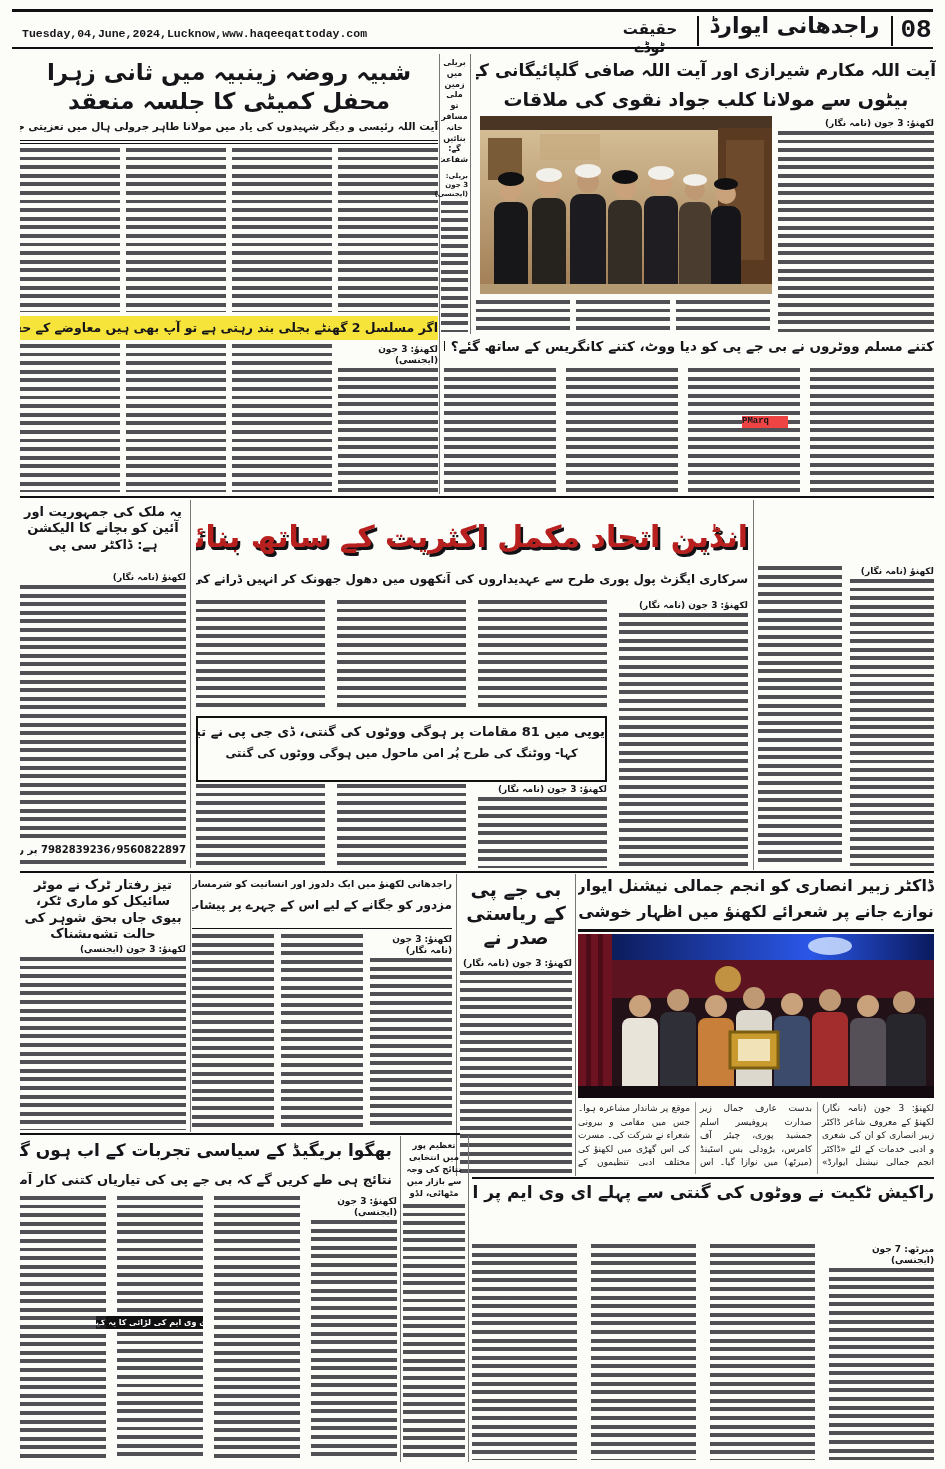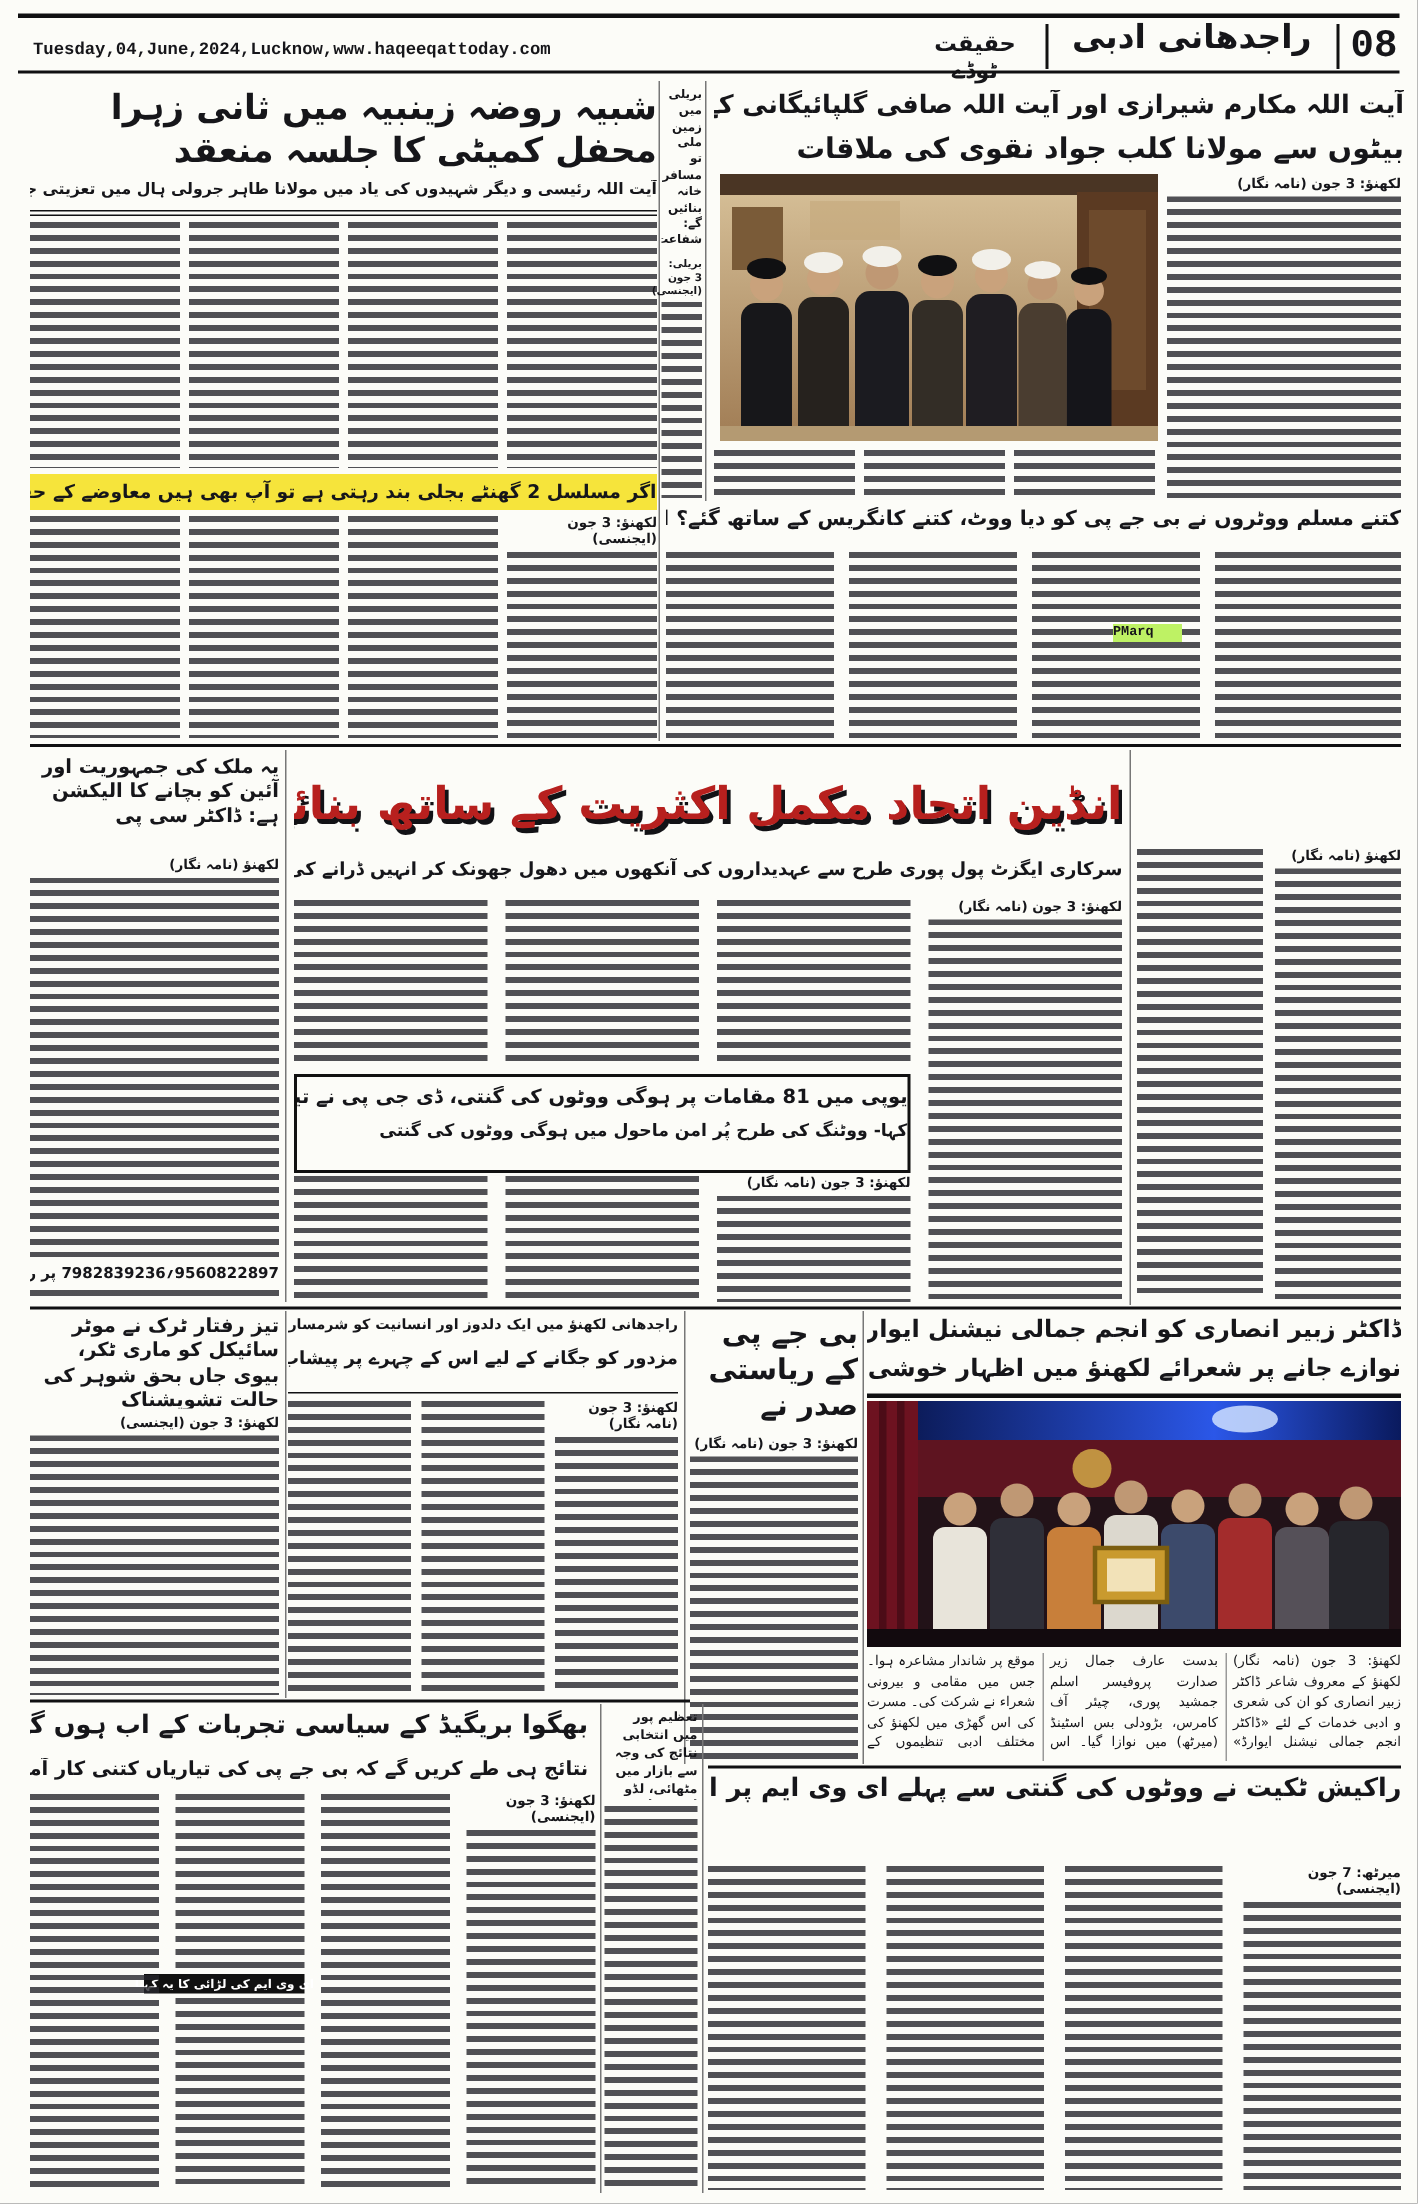--- a/index.html
+++ b/index.html
@@ -1,20 +1,20 @@
 <!DOCTYPE html>
 <html lang="ur"><head>
 <meta charset="utf-8">
 <style>
   html,body{margin:0;padding:0;background:#888;}
   #page{position:relative;width:945px;height:1469px;background:#fcfcf8;margin:0 auto;
         font-family:"DejaVu Sans",sans-serif;color:#16161a;overflow:hidden;}
   .abs{position:absolute;}
   .u{direction:rtl;unicode-bidi:isolate;}
-  .hd{font-weight:bold;text-align:right;line-height:1.25;overflow:hidden;}
+  .hd{font-weight:bold;text-align:center;line-height:1.25;overflow:hidden;}
   .nowrap{white-space:nowrap;}
   .ft{background-image:repeating-linear-gradient(to bottom,#26262c 0px,#26262c 3.9px,transparent 3.9px,transparent 8.6px);opacity:.8;}
   .fcol{display:flex;flex-direction:column;}
   .fcol .ft{flex:1 1 auto;}
   .dl{direction:rtl;font-weight:bold;font-size:9px;line-height:11px;text-align:right;margin-bottom:2px;}
   .vr{position:absolute;width:1px;background:#777;}
   .hrule{position:absolute;background:#101012;}
   .eng{font-family:Liberation Mono, monospace;}
   .redhead{color:#b7201e;text-shadow:2.5px 3px 0 #121216;}
   .yellowband{background:#f6e43b;display:flex;align-items:center;justify-content:center;}
@@ -24,21 +24,21 @@
 </style>
 </head>
 <body>
 
 <div id="page">
 
   <div class="abs hrule" style="left:12px;top:9px;width:921px;height:3px"></div>
   <div class="abs eng" style="left:22px;top:27px;width:420px;height:15px;font-size:11.5px;font-weight:bold">Tuesday,04,June,2024,Lucknow,www.haqeeqattoday.com</div>
   <div class="abs u" style="left:608px;top:20px;width:84px;height:26px;font-size:15px;font-weight:bold;text-align:center">حقیقت ٹوڈے</div>
   <div class="abs vr" style="left:697px;top:16px;height:30px;background:#111;width:2px"></div>
-  <div class="abs u" style="left:703px;top:13px;width:183px;height:32px;font-size:22px;font-weight:bold;text-align:center">راجدھانی ادبی</div>
+  <div class="abs u" style="left:703px;top:13px;width:183px;height:32px;font-size:22px;font-weight:bold;text-align:center">راجدھانی ایوارڈ</div>
   <div class="abs vr" style="left:891px;top:16px;height:30px;background:#111;width:2px"></div>
   <div class="abs eng" style="left:897px;top:15px;width:38px;height:30px;font-size:26px;font-weight:bold;text-align:center">08</div>
   <div class="abs hrule" style="left:12px;top:47px;width:921px;height:2px"></div>
 
   <div class="abs u hd" style="left:20px;top:58px;width:418px;height:60px;font-size:23px">شبیہ روضہ زینبیہ میں ثانی زہرا محفل کمیٹی کا جلسہ منعقد</div>
   <div class="abs u hd nowrap" style="left:20px;top:120px;width:418px;height:16px;font-size:10.5px">آیت اللہ رئیسی و دیگر شہیدوں کی یاد میں مولانا طاہر جرولی ہال میں تعزیتی جلسہ و مجلس کل</div>
   <div class="abs hrule" style="left:20px;top:140px;width:418px;height:1px"></div>
   <div class="abs hrule" style="left:20px;top:143px;width:418px;height:1px"></div>
   <div class="abs ft" style="left:20px;top:148px;width:100px;height:164px"></div>
   <div class="abs ft" style="left:126px;top:148px;width:100px;height:164px"></div>
@@ -116,21 +116,21 @@
 
   <div class="abs ft" style="left:476px;top:300px;width:94px;height:34px"></div>
   <div class="abs ft" style="left:576px;top:300px;width:94px;height:34px"></div>
   <div class="abs ft" style="left:676px;top:300px;width:94px;height:34px"></div>
 
   <div class="abs u hd nowrap" style="left:444px;top:338px;width:490px;height:26px;font-size:13.5px">کتنے مسلم ووٹروں نے بی جے پی کو دیا ووٹ، کتنے کانگریس کے ساتھ گئے؟ ایگزٹ پولز میں حیران کن نتائج</div>
   <div class="abs ft" style="left:444px;top:368px;width:112px;height:126px"></div>
   <div class="abs ft" style="left:566px;top:368px;width:112px;height:126px"></div>
   <div class="abs ft" style="left:688px;top:368px;width:112px;height:126px"></div>
   <div class="abs ft" style="left:810px;top:368px;width:124px;height:126px"></div>
-  <div class="abs eng" style="left:742px;top:416px;width:46px;height:12px;font-size:9px;font-weight:bold;background:#bef264">PMarq</div>
+  <div class="abs eng" style="left:742px;top:416px;width:46px;height:12px;font-size:9px;font-weight:bold;background:#ef4444">PMarq</div>
 
   <div class="abs hrule" style="left:20px;top:496px;width:914px;height:2px"></div>
 
   <div class="abs u hd" style="left:20px;top:504px;width:166px;height:62px;font-size:13px">یہ ملک کی جمہوریت اور آئین کو بچانے کا الیکشن ہے: ڈاکٹر سی پی</div>
   <div class="abs fcol" style="left:20px;top:572px;width:166px;height:268px">
     <div class="dl">لکھنؤ (نامہ نگار)</div>
     <div class="ft"></div>
   </div>
   <div class="abs u hd nowrap" style="left:20px;top:844px;width:166px;height:14px;font-size:10px">9560822897؍7982839236 پر رابطہ کریں</div>
   <div class="abs ft" style="left:20px;top:860px;width:166px;height:8px"></div>

